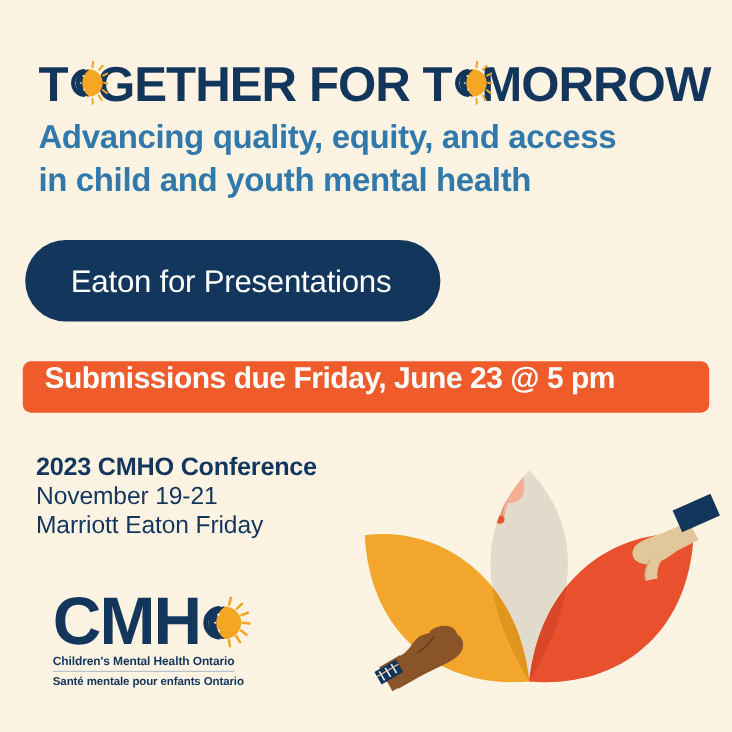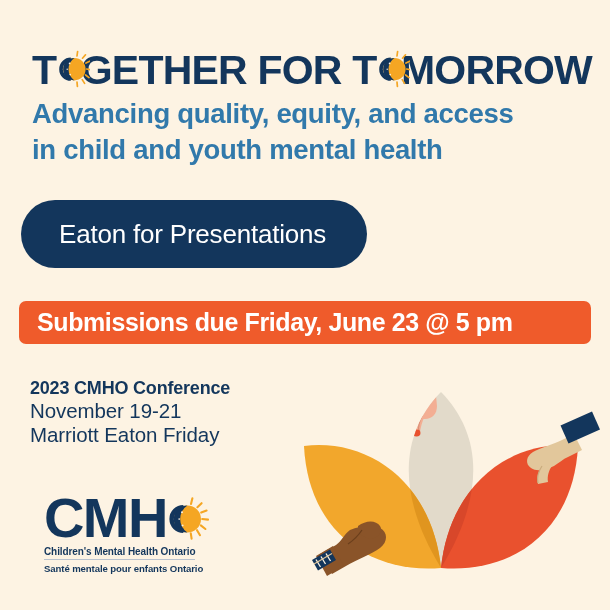--- a/index.html
+++ b/index.html
@@ -41,30 +41,30 @@
   }
   .pill-label{
     color:#FFFFFF;font-size:26px;font-weight:normal;
     padding-left:38px;letter-spacing:-0.2px;white-space:nowrap;
   }
 
   
   .banner{
     position:absolute;left:19px;top:301px;width:572px;height:43px;
     background:#EF5B2B;border-radius:7px;
-    display:flex;align-items:center;
+    display:flex;
   }
   .banner-label{
     color:#FFFFFF;font-size:25px;font-weight:bold;
     padding-left:18px;letter-spacing:-0.4px;white-space:nowrap;
   }
 
   
   .details{position:absolute;left:30px;top:378px;width:300px;color:#13365C;}
-  .details .d-title{font-size:18px;font-weight:bold;letter-spacing:-0.2px;white-space:nowrap;}
+  .details .d-title{font-size:21px;font-weight:bold;letter-spacing:-0.2px;white-space:nowrap;}
   .details .d-line{font-size:20.5px;font-weight:normal;letter-spacing:-0.1px;white-space:nowrap;margin-top:0;}
 
   
   .logo{position:absolute;left:44px;top:495px;width:190px;height:75px;}
   .logo-mark{position:relative;height:46px;display:flex;align-items:center;}
   .logo-word{
     font-size:56px;font-weight:bold;color:#13365C;
     letter-spacing:-1.6px;line-height:1;
   }
   .logo-sun{position:relative;width:46px;height:46px;margin-left:-3px;}

